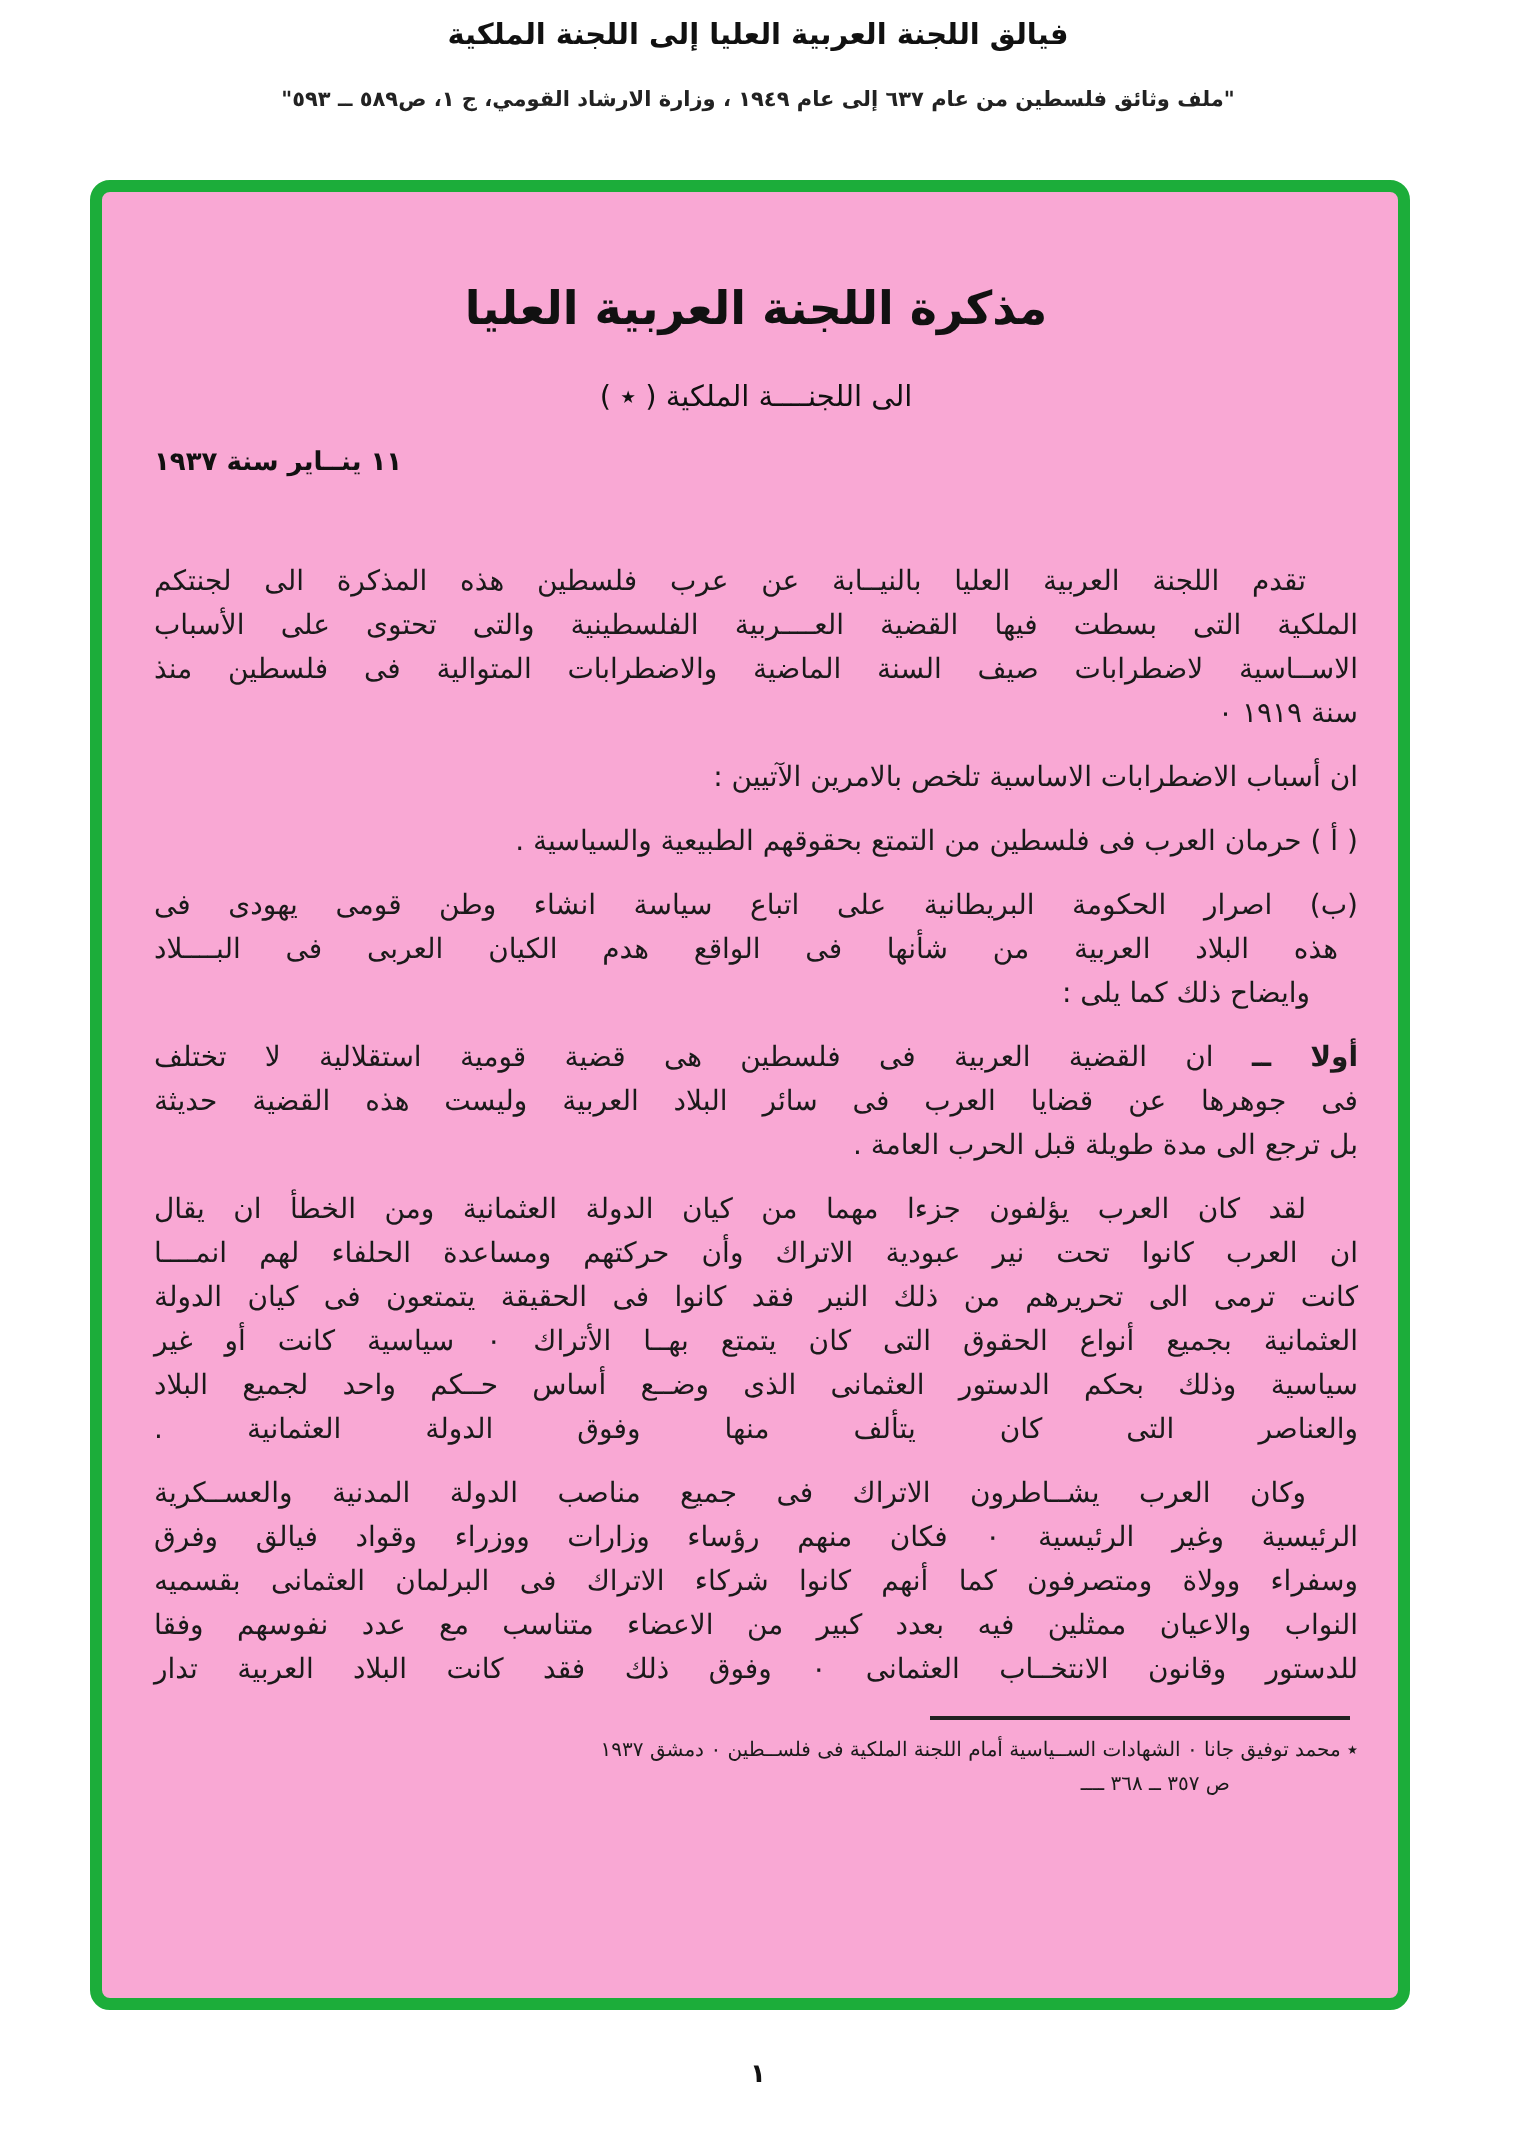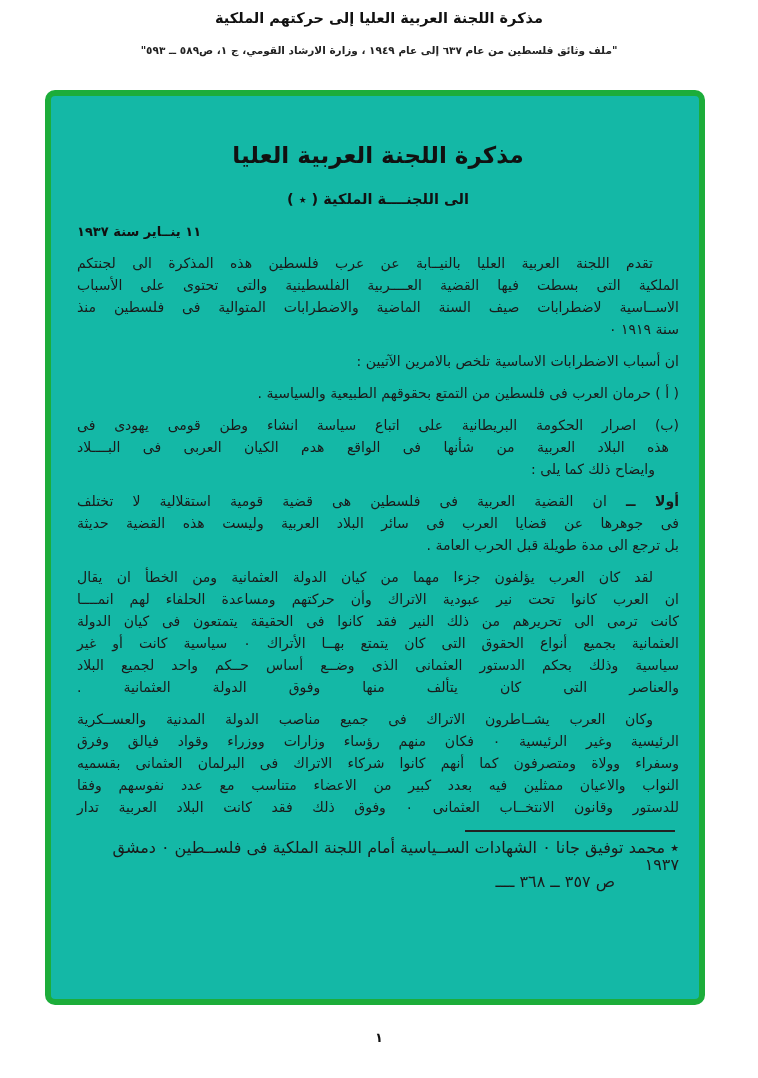--- a/index.html
+++ b/index.html
@@ -11,64 +11,64 @@
     position:absolute;top:10px;left:0;width:758px;text-align:center;
     font-weight:bold;font-size:14.5px;letter-spacing:0;
   }
   .header-source{
     position:absolute;top:44px;left:0;width:758px;text-align:center;
     font-weight:bold;font-size:10.5px;color:#222;
   }
   .frame{
     position:absolute;left:45px;top:90px;width:660px;height:915px;
     border:6px solid #1cad3a;border-radius:10px;box-sizing:border-box;
-    background:#14b8a6;
+    background:#f9a8d4;
   }
   .content{
     direction:rtl;padding:44px 20px 0 26px;
   }
   .doc-title{
     text-align:center;font-weight:bold;font-size:23px;line-height:30px;
   }
   .doc-subtitle{
-    text-align:center;font-weight:bold;font-size:14.5px;margin-top:20px;line-height:18px;
+    text-align:center;font-weight:normal;font-size:14.5px;margin-top:20px;line-height:18px;
   }
   .doc-date{
     text-align:left;font-weight:bold;font-size:13px;margin-top:15px;line-height:17px;
   }
   .doc-body{
-    margin-top:12px;font-size:14px;line-height:22px;color:#1a1a1a;
+    margin-top:40px;font-size:14px;line-height:22px;color:#1a1a1a;
   }
   .para{margin:0 0 10px 0;}
   .line{
     text-align:justify;text-align-last:justify;text-justify:inter-word;
     white-space:normal;
   }
   .line.short{text-align:center;text-align-last:right;}
   .line.ind-first{text-indent:26px;}
   .line.ind-sm{padding-right:10px;}
   .line.ind-md{padding-right:24px;}
   .lead{font-weight:bold;}
   .fn-sep{
     width:210px;height:0;border-top:2px solid #222;
     margin:12px 0 7px auto; 
     margin-right:4px;
   }
-  .footnote{font-size:16px;line-height:17px;color:#1a1a1a;}
+  .footnote{font-size:10px;line-height:17px;color:#1a1a1a;}
   .footnote .fn1{text-align:right;}
   .footnote .fn2{text-align:right;margin-right:64px;}
   .page-number{
     position:absolute;top:1030px;left:0;width:758px;text-align:center;
     font-size:13px;font-weight:bold;
   }
 </style>
 </head>
 <body>
 
-<div class="header-title">مذكرة اللجنة العربية العليا إلى حركتهم الملكية</div>
+<div class="header-title">فيالق اللجنة العربية العليا إلى اللجنة الملكية</div>
 <div class="header-source">"ملف وثائق فلسطين من عام ٦٣٧ إلى عام ١٩٤٩ ، وزارة الارشاد القومي، ج ١، ص٥٨٩ ــ ٥٩٣"</div>
 
 <div class="frame" style="border-color: rgb(28, 173, 58);">
   <div class="content">
     <div class="doc-title">مذكرة اللجنة العربية العليا</div>
     <div class="doc-subtitle">الى اللجنــــة الملكية ( ٭ )</div>
     <div class="doc-date">١١ ينــاير سنة ١٩٣٧</div>
 
     <div class="doc-body" id="doc-body">
         <div class="para">

